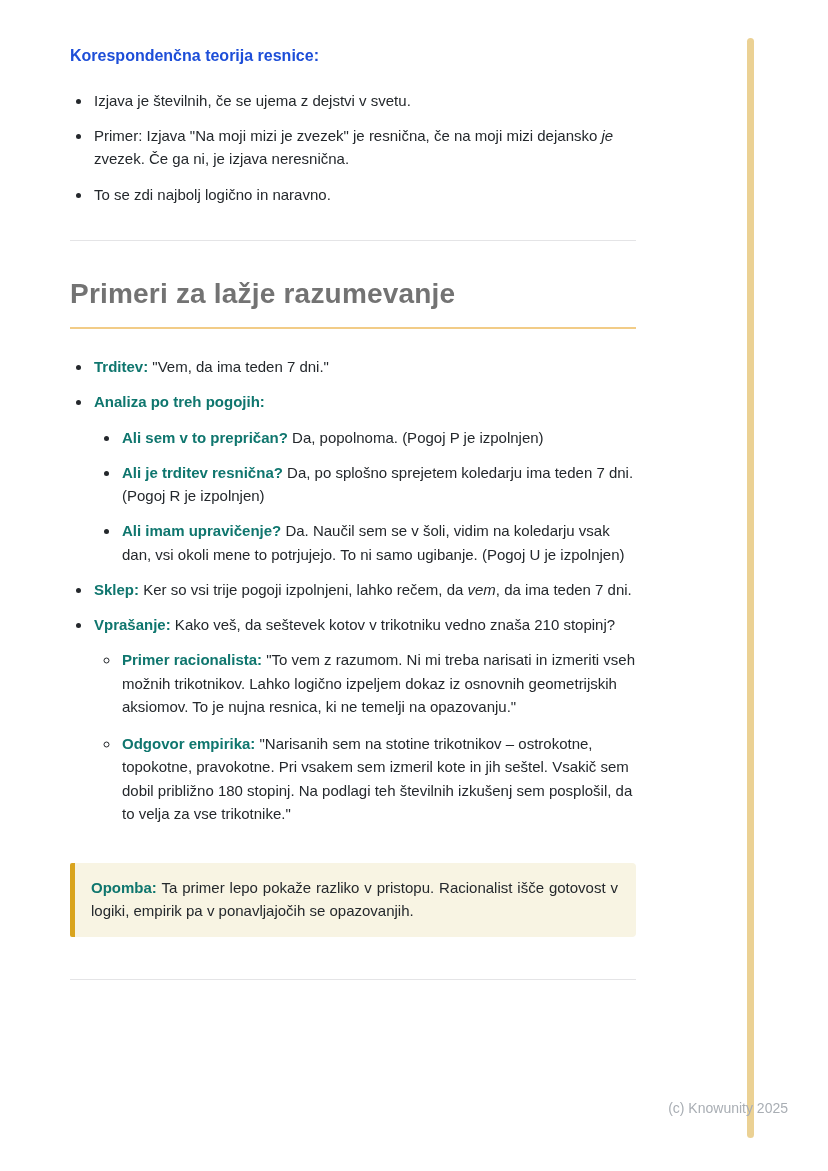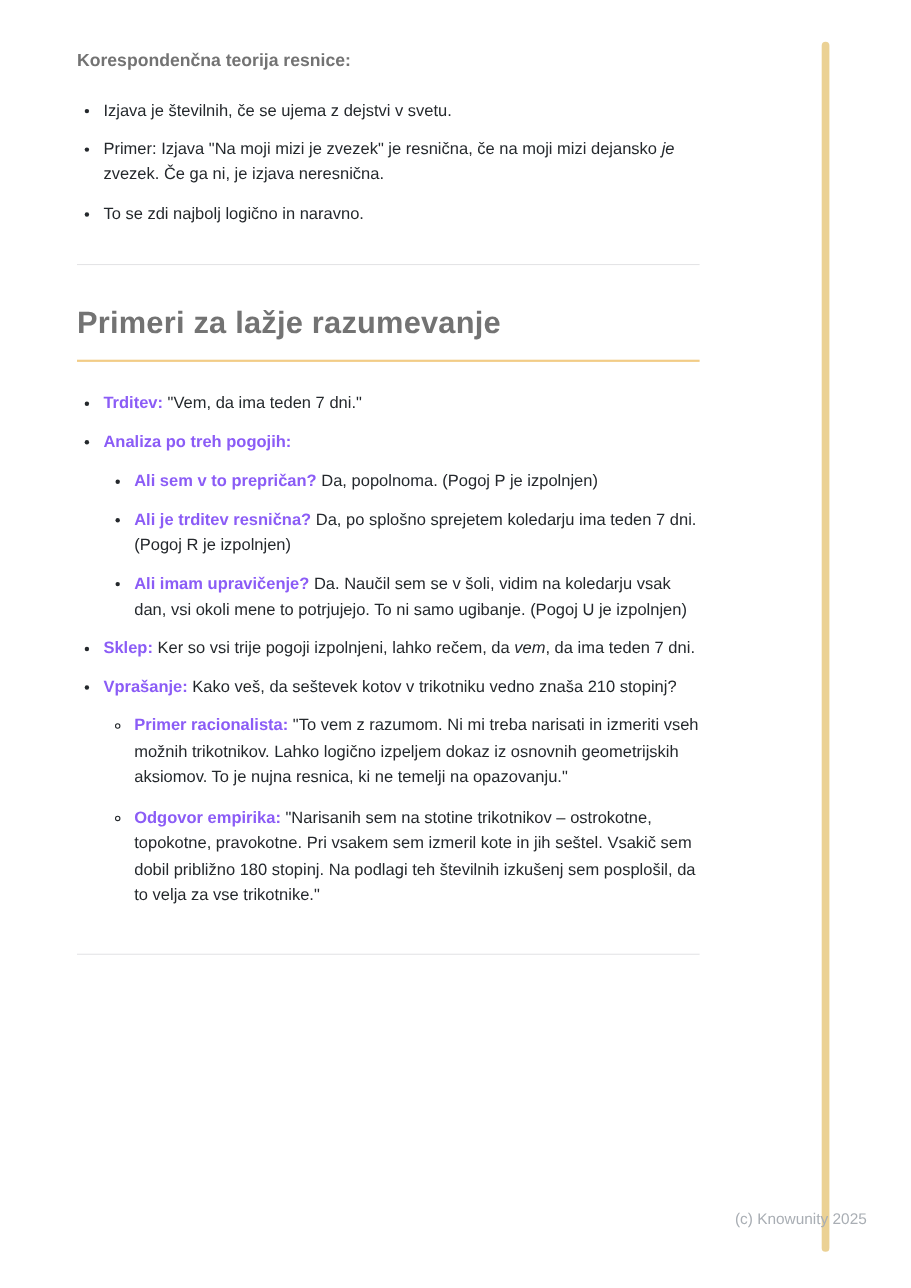--- a/index.html
+++ b/index.html
@@ -24,21 +24,21 @@
     position:absolute;
     left:70px; top:44px;
     width:566px;
     font-size:15px;
     line-height:1.55;
     z-index:2;
   }
   h3.sub-heading {
     font-size:16px;
     font-weight:700;
-    color:#737373;
+    color:#1d4ed8;
     margin:0 0 20px 0;
   }
   ul.top-list {
     list-style:disc;
     padding-left:22px;
     margin:0;
   }
   ul.top-list > li { margin-bottom:12px; padding-left:2px; }
   ul.nested-disc {
     list-style:disc;
@@ -69,21 +69,21 @@
   }
   .section-gap { margin-top:28px; }
   .callout {
     background:#f8f4e3;
     border-left:5px solid #d9a41e;
     border-radius:2px 4px 4px 2px;
     padding:13px 18px 14px 16px;
     margin-top:38px;
     text-align:justify;
   }
-  strong { font-weight:700; color:#8b5cf6; }
+  strong { font-weight:700; color:#0f766e; }
   em { font-style:italic; }
   .watermark {
     position:absolute;
     top:1100px;
     right:40px;
     font-size:14px;
     color:#a9aeb4;
     z-index:3;
   }
 </style>
@@ -146,20 +146,23 @@
           <li>
             <strong>Primer racionalista:</strong><span> "To vem z razumom. Ni mi treba narisati in izmeriti vseh možnih trikotnikov. Lahko logično izpeljem dokaz iz osnovnih geometrijskih aksiomov. To je nujna resnica, ki ne temelji na opazovanju."</span>
           </li>
           <li>
             <strong>Odgovor empirika:</strong><span> "Narisanih sem na stotine trikotnikov – ostrokotne, topokotne, pravokotne. Pri vsakem sem izmeril kote in jih seštel. Vsakič sem dobil približno 180 stopinj. Na podlagi teh številnih izkušenj sem posplošil, da to velja za vse trikotnike."</span>
           </li>
         </ul>
       </li>
     </ul>
 
+    <div class="callout">
+      <strong>Opomba:</strong><span> Ta primer lepo pokaže razliko v pristopu. Racionalist išče gotovost v logiki, empirik pa v ponavljajočih se opazovanjih.</span>
+    </div>
 
     <hr class="divider bottom">
 
   </div>
 
   <div class="watermark">(c) Knowunity 2025</div>
 
 </div>
 
 </body></html>

